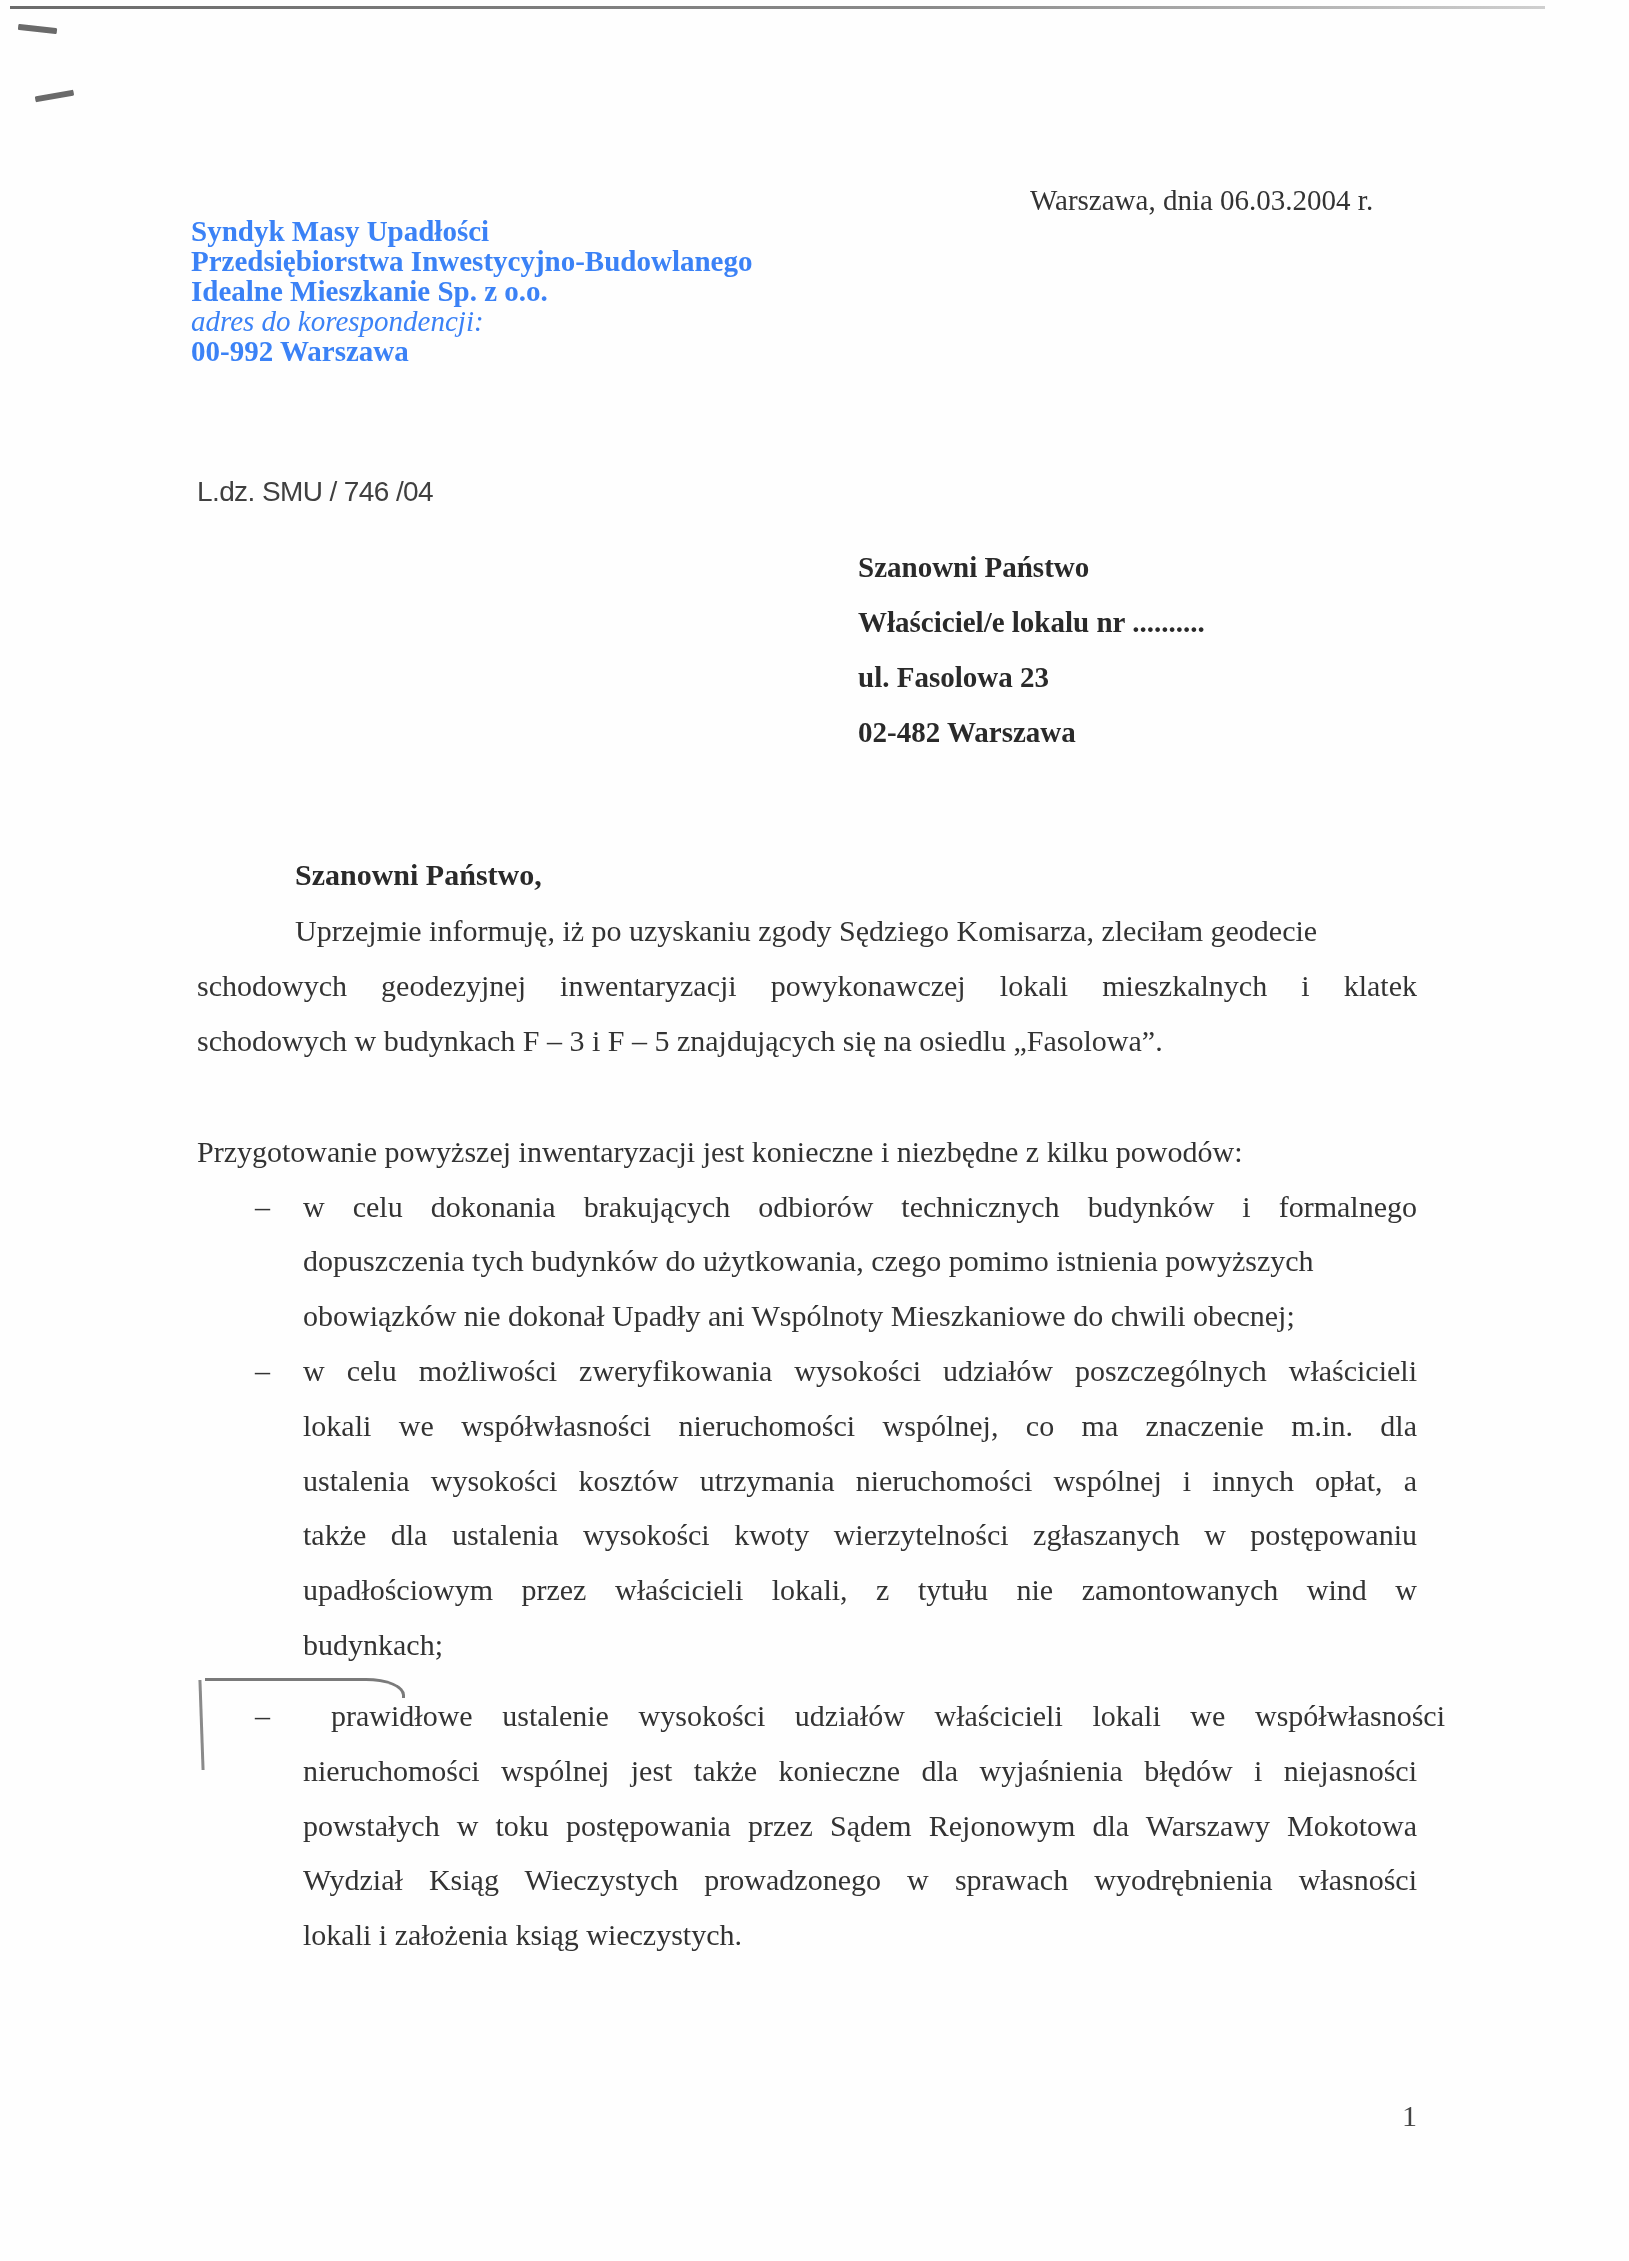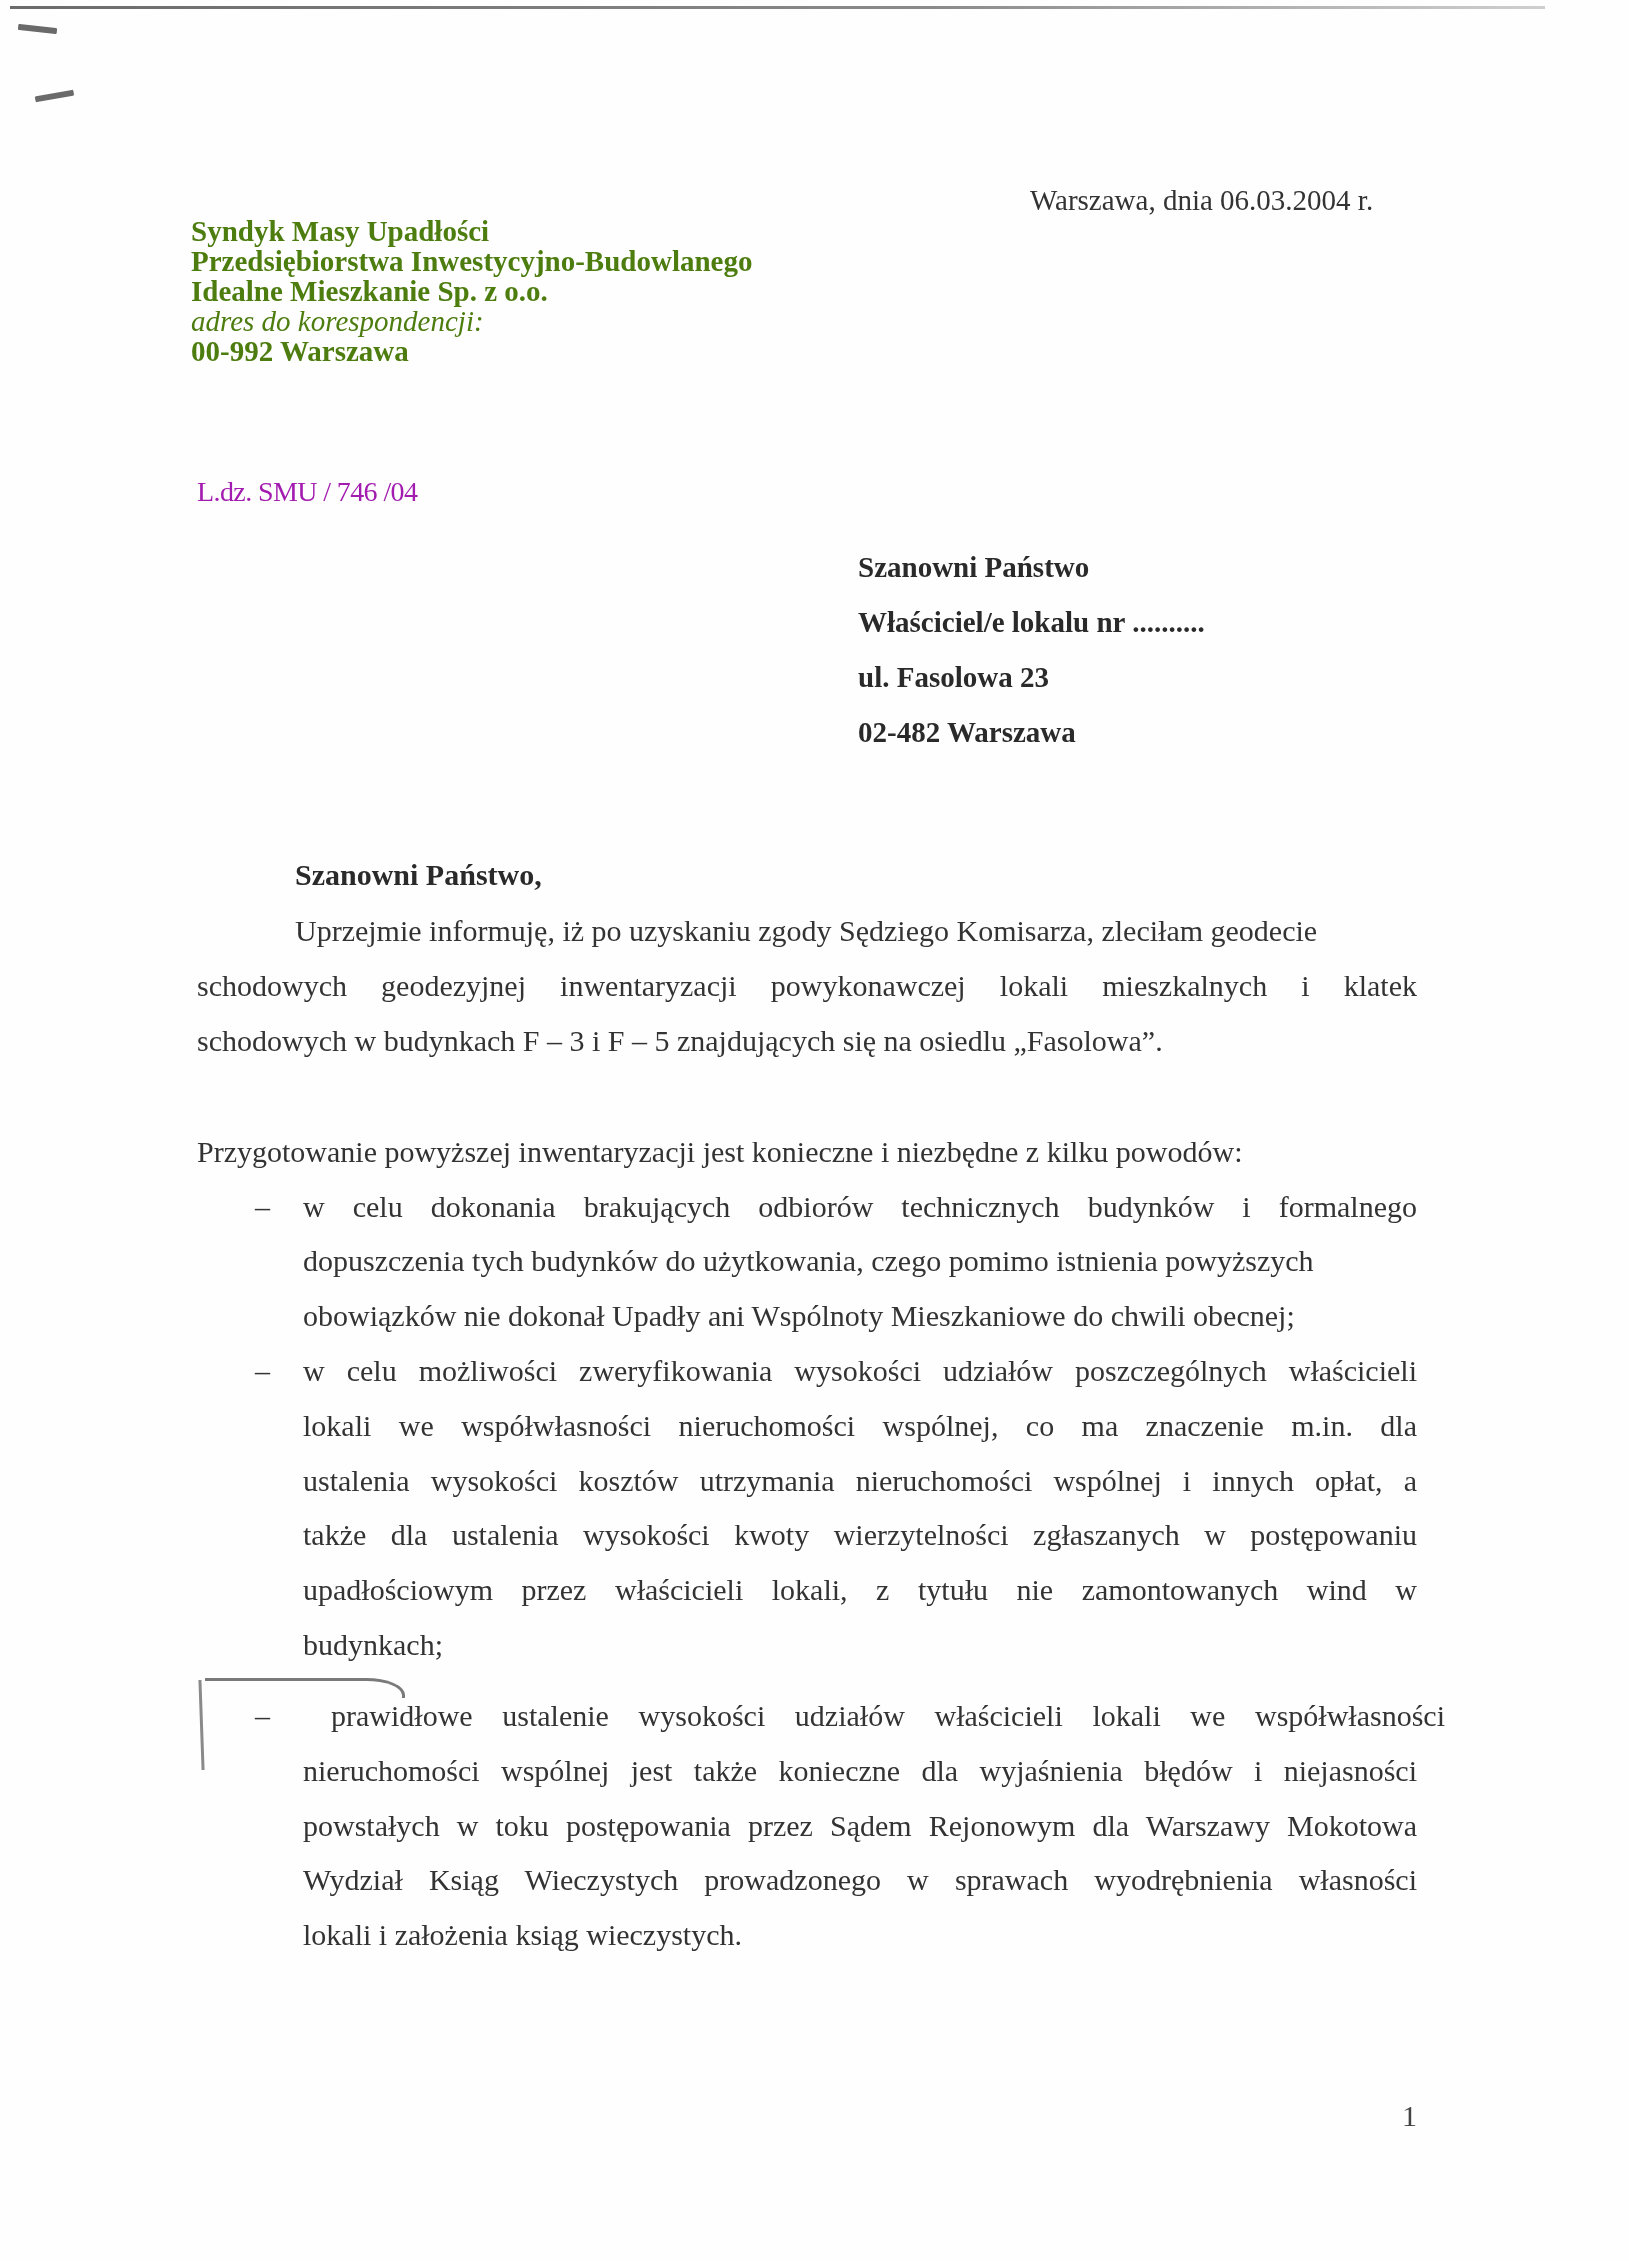--- a/index.html
+++ b/index.html
@@ -7,27 +7,27 @@
            font-family: "Liberation Serif", "DejaVu Serif", serif; color: #2b2b2b; }
     .page { position: absolute; left: 0; top: 0; width: 1630px; height: 2261px; background: #fefefe; }
 
     
     .scan-line-top { position: absolute; left: 9.7px; top: 6.4px; width: 1535px; height: 2.6px; background: linear-gradient(90deg,#6b6b6b,#8a8a8a 60%,#cfcfcf); }
     .clip-mark-1 { position: absolute; left: 18px; top: 26px; width: 39px; height: 6.4px; background: #6a6a6a; transform: rotate(6deg); border-radius: 1.3px; }
     .clip-mark-2 { position: absolute; left: 35px; top: 93px; width: 39px; height: 6.4px; background: #6a6a6a; transform: rotate(-10deg); border-radius: 1.3px; }
 
     .abs { position: absolute; white-space: nowrap; }
 
-    .sender { left: 191px; top: 216px; font-size: 29px; font-weight: bold; line-height: 30px; color: #4d7c0f; }
+    .sender { left: 191px; top: 216px; font-size: 29px; font-weight: bold; line-height: 30px; color: #3b82f6; }
     .sender .line { display: block; height: 30px; }
     .sender .italic { font-weight: normal; font-style: italic; }
 
     .date { left: 1030px; top: 184px; font-size: 29px; color: #333; }
 
-    .ref { left: 197px; top: 476px; font-size: 28px; font-family: Liberation Serif, serif; color: #a21caf; letter-spacing: -0.6px; }
+    .ref { left: 197px; top: 476px; font-size: 28px; font-family: Liberation Sans, sans-serif; color: #404040; letter-spacing: -0.6px; }
 
     .recipient { left: 858px; top: 551px; font-size: 29px; font-weight: bold; color: #2a2a2a; }
     .recipient .line { display: block; height: 55px; }
 
     .greeting { left: 295px; top: 858px; font-size: 30px; font-weight: bold; color: #2a2a2a; }
 
     .body-line { position: absolute; font-size: 30px; white-space: nowrap; color: #333; }
     .justify { text-align: justify; text-align-last: justify; }
 
     .bullet-dash { position: absolute; font-size: 30px; color: #333; }

